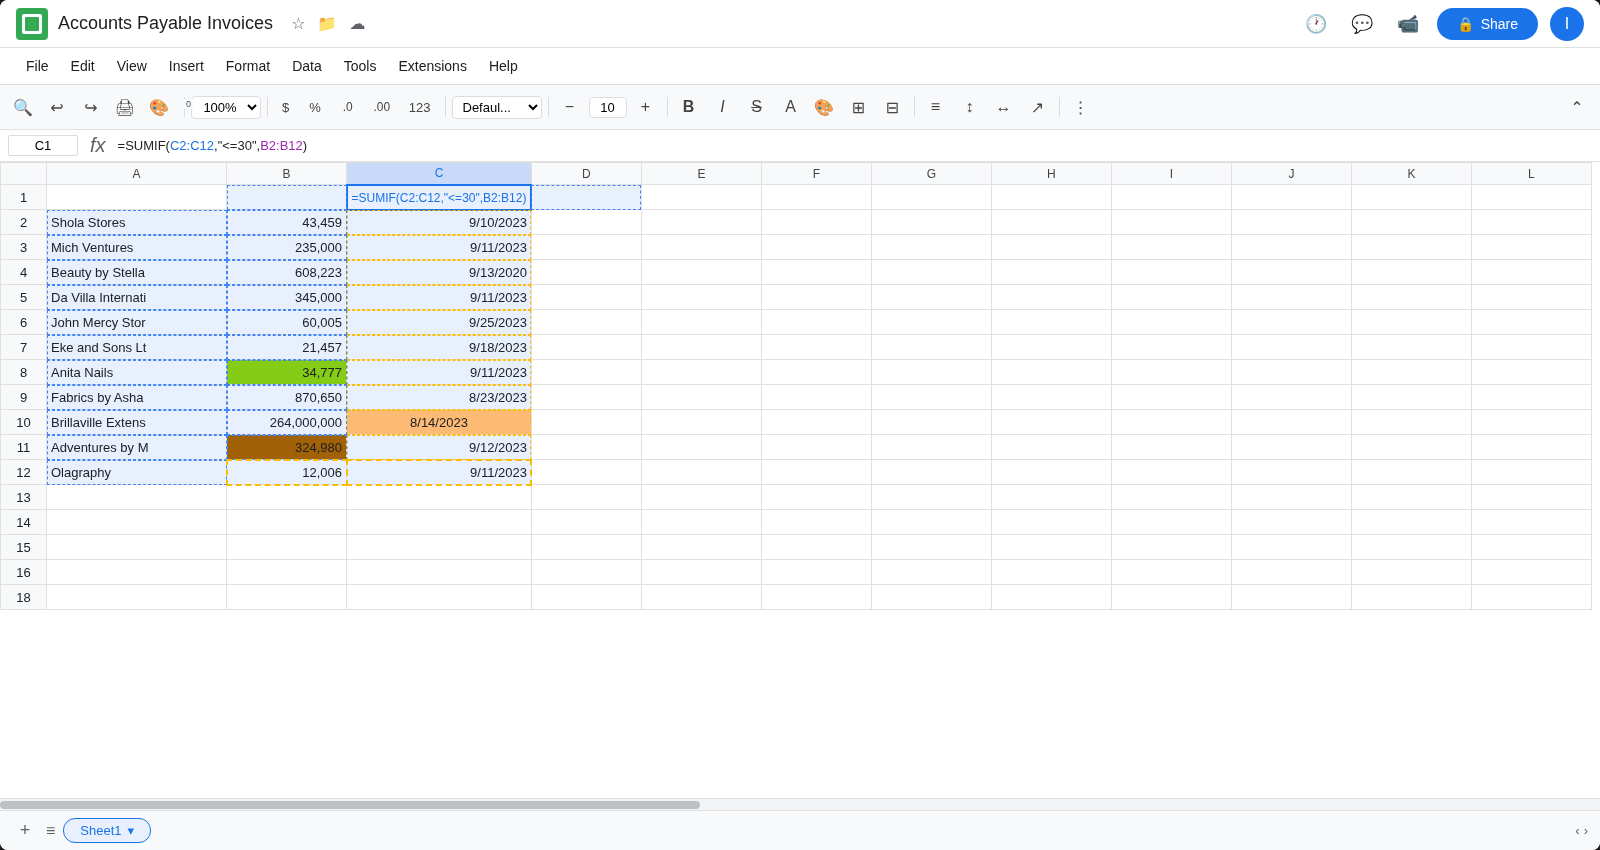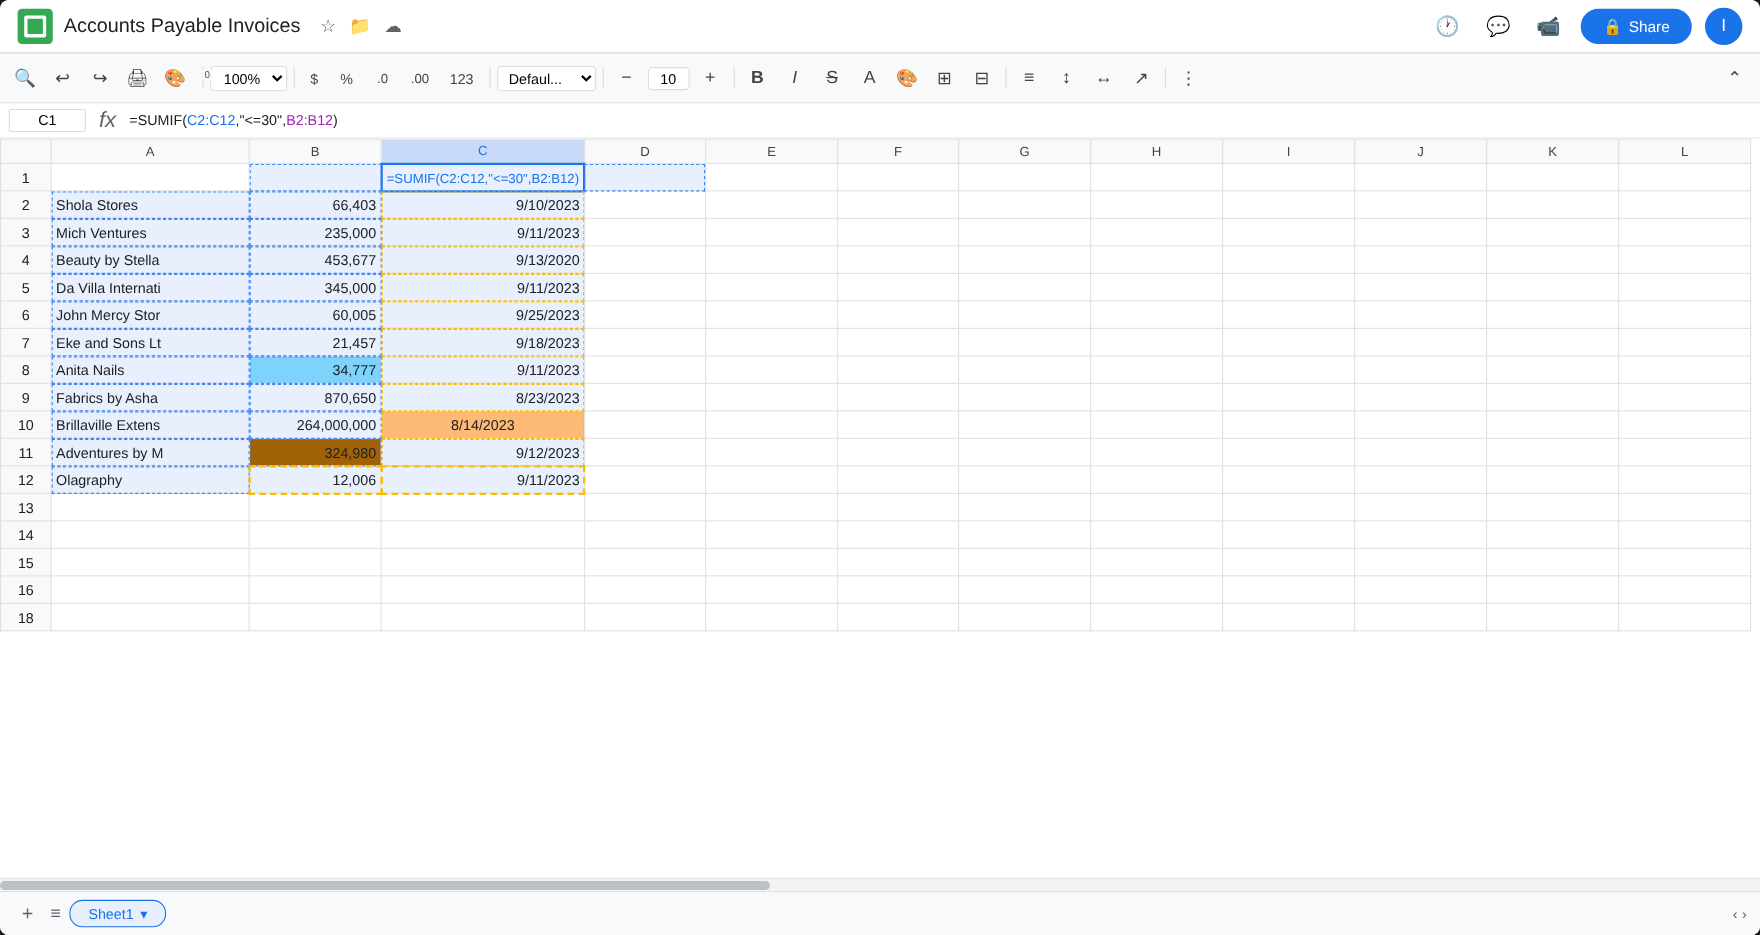--- a/index.html
+++ b/index.html
@@ -371,20 +371,31 @@
       <div class="header-icon-btn">💬</div>
       <div class="header-icon-btn">📹</div>
       <button class="share-btn">
         <span>🔒</span>
         <span>Share</span>
       </button>
       <div class="avatar">I</div>
     </div>
   </div>
 
+  <div class="menu-bar">
+    <div class="menu-item">File</div>
+    <div class="menu-item">Edit</div>
+    <div class="menu-item">View</div>
+    <div class="menu-item">Insert</div>
+    <div class="menu-item">Format</div>
+    <div class="menu-item">Data</div>
+    <div class="menu-item">Tools</div>
+    <div class="menu-item">Extensions</div>
+    <div class="menu-item">Help</div>
+  </div>
 
   <div class="toolbar">
     <button class="toolbar-btn">🔍</button>
     <button class="toolbar-btn">↩</button>
     <button class="toolbar-btn">↪</button>
     <button class="toolbar-btn">🖨</button>
     <button class="toolbar-btn">🎨</button>
     <div style="position:relative; display:inline-block;">
       <span style="position:absolute;top:-8px;left:6px;font-size:9px;color:#555;background:#f8f9fa;padding:0 2px;">0</span>
     </div>
@@ -482,21 +493,21 @@
           <td class="cell"></td>
           <td class="cell"></td>
           <td class="cell"></td>
           <td class="cell"></td>
           <td class="cell"></td>
         </tr>
 
         <tr>
           <td class="row-header cell">2</td>
           <td class="cell" style="outline:1px dashed #4285f4; outline-offset:-1px; background:#e8f0fe;">Shola Stores</td>
-          <td class="cell" style="text-align:right; outline:1px dashed #4285f4; outline-offset:-1px; background:#e8f0fe;">66,403</td>
+          <td class="cell" style="text-align:right; outline:1px dashed #4285f4; outline-offset:-1px; background:#e8f0fe;">43,459</td>
           <td class="cell" style="text-align:right; background:#e8f0fe; border: 1px solid #e0e0e0; outline:1px dashed #fbbc04; outline-offset:-1px;">9/10/2023</td>
           <td class="cell"></td>
           <td class="cell"></td>
           <td class="cell"></td>
           <td class="cell"></td>
           <td class="cell"></td>
           <td class="cell"></td>
           <td class="cell"></td>
           <td class="cell"></td>
           <td class="cell"></td>
@@ -514,21 +525,21 @@
           <td class="cell"></td>
           <td class="cell"></td>
           <td class="cell"></td>
           <td class="cell"></td>
           <td class="cell"></td>
         </tr>
 
         <tr>
           <td class="row-header cell">4</td>
           <td class="cell" style="outline:1px dashed #4285f4; outline-offset:-1px; background:#e8f0fe;">Beauty by Stella</td>
-          <td class="cell" style="text-align:right; outline:1px dashed #4285f4; outline-offset:-1px; background:#e8f0fe;">453,677</td>
+          <td class="cell" style="text-align:right; outline:1px dashed #4285f4; outline-offset:-1px; background:#e8f0fe;">608,223</td>
           <td class="cell" style="text-align:right; background:#e8f0fe; outline:1px dashed #fbbc04; outline-offset:-1px;">9/13/2020</td>
           <td class="cell"></td>
           <td class="cell"></td>
           <td class="cell"></td>
           <td class="cell"></td>
           <td class="cell"></td>
           <td class="cell"></td>
           <td class="cell"></td>
           <td class="cell"></td>
           <td class="cell"></td>
@@ -578,21 +589,21 @@
           <td class="cell"></td>
           <td class="cell"></td>
           <td class="cell"></td>
           <td class="cell"></td>
           <td class="cell"></td>
         </tr>
 
         <tr>
           <td class="row-header cell">8</td>
           <td class="cell" style="outline:1px dashed #4285f4; outline-offset:-1px; background:#e8f0fe;">Anita Nails</td>
-          <td class="cell" style="text-align:right; outline:1px dashed #4285f4; outline-offset:-1px; background:#7dd3fc;margin-left:16px;">34,777</td>
+          <td class="cell" style="text-align:right; outline:1px dashed #4285f4; outline-offset:-1px; background:#84cc16;margin-left:16px;">34,777</td>
           <td class="cell" style="text-align:right; background:#e8f0fe; outline:1px dashed #fbbc04; outline-offset:-1px;">9/11/2023</td>
           <td class="cell"></td>
           <td class="cell"></td>
           <td class="cell"></td>
           <td class="cell"></td>
           <td class="cell"></td>
           <td class="cell"></td>
           <td class="cell"></td>
           <td class="cell"></td>
           <td class="cell"></td>

